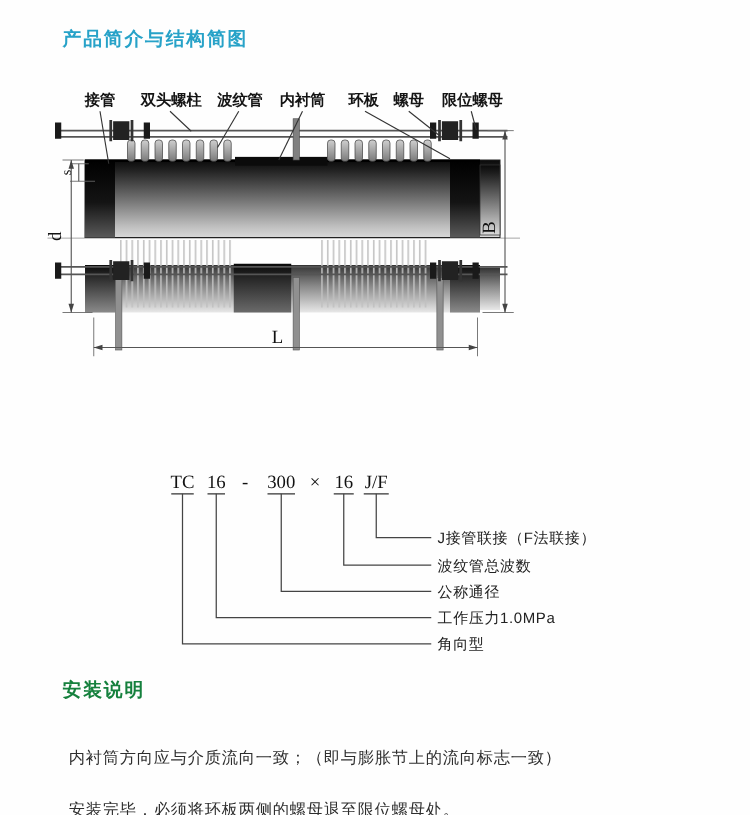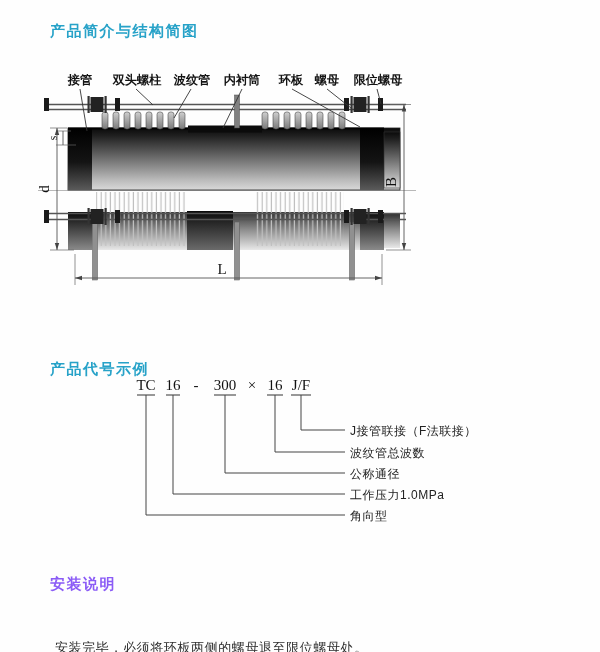--- a/index.html
+++ b/index.html
@@ -199,21 +199,20 @@
     <g>
       <line class="extline" x1="45" y1="192" x2="45" y2="223"></line>
       <line class="extline" x1="352" y1="192" x2="352" y2="223"></line>
       <line class="dimline" x1="45" y1="216" x2="352" y2="216"></line>
       <polygon points="45,216 52,213.8 52,218.2" fill="#444"></polygon>
       <polygon points="352,216 345,213.8 345,218.2" fill="#444"></polygon>
       <text class="dim-label" text-anchor="middle" x="192" y="212">L</text>
     </g>
   </svg>
 
-  <h2 class="sec-title" style="top: 348px; color: rgb(39, 162, 200);">产品代号示例</h2>
 
   <svg style="left:130px; top:374px;" width="400" height="152" viewBox="0 0 400 152">
 
     <text class="code-token" x="16" y="16" text-anchor="middle">TC</text>
     <text class="code-token" x="43" y="16" text-anchor="middle">16</text>
     <text class="code-token" x="66" y="16" text-anchor="middle">-</text>
     <text class="code-token" x="95" y="16" text-anchor="middle">300</text>
     <text class="code-token" x="122" y="16" text-anchor="middle">×</text>
     <text class="code-token" x="145" y="16" text-anchor="middle">16</text>
     <text class="code-token" x="171" y="16" text-anchor="middle">J/F</text>
@@ -234,17 +233,18 @@
       <path class="calline" d="M16,21  L16,141  L215,141"></path>
     </g>
 
     <text class="callout-label" x="220" y="60.5">J接管联接（F法联接）</text>
     <text class="callout-label" x="220" y="82.5">波纹管总波数</text>
     <text class="callout-label" x="220" y="103.5">公称通径</text>
     <text class="callout-label" x="220" y="124.5">工作压力1.0MPa</text>
     <text class="callout-label" x="220" y="145.5">角向型</text>
   </svg>
 
-  <h2 class="sec-title" style="top: 563px; color: #8b5cf6;">安装说明</h2>
-
+  <h2 class="sec-title" style="top: 531px; color: #15803d;">安装说明</h2>
+
+  <p class="note" style="top:597px;">内衬筒方向应与介质流向一致；（即与膨胀节上的流向标志一致）</p>
   <p class="note" style="top:619px;margin-top:20px;">安装完毕，必须将环板两侧的螺母退至限位螺母处。</p>
 
 </div>
 
 </body></html>

